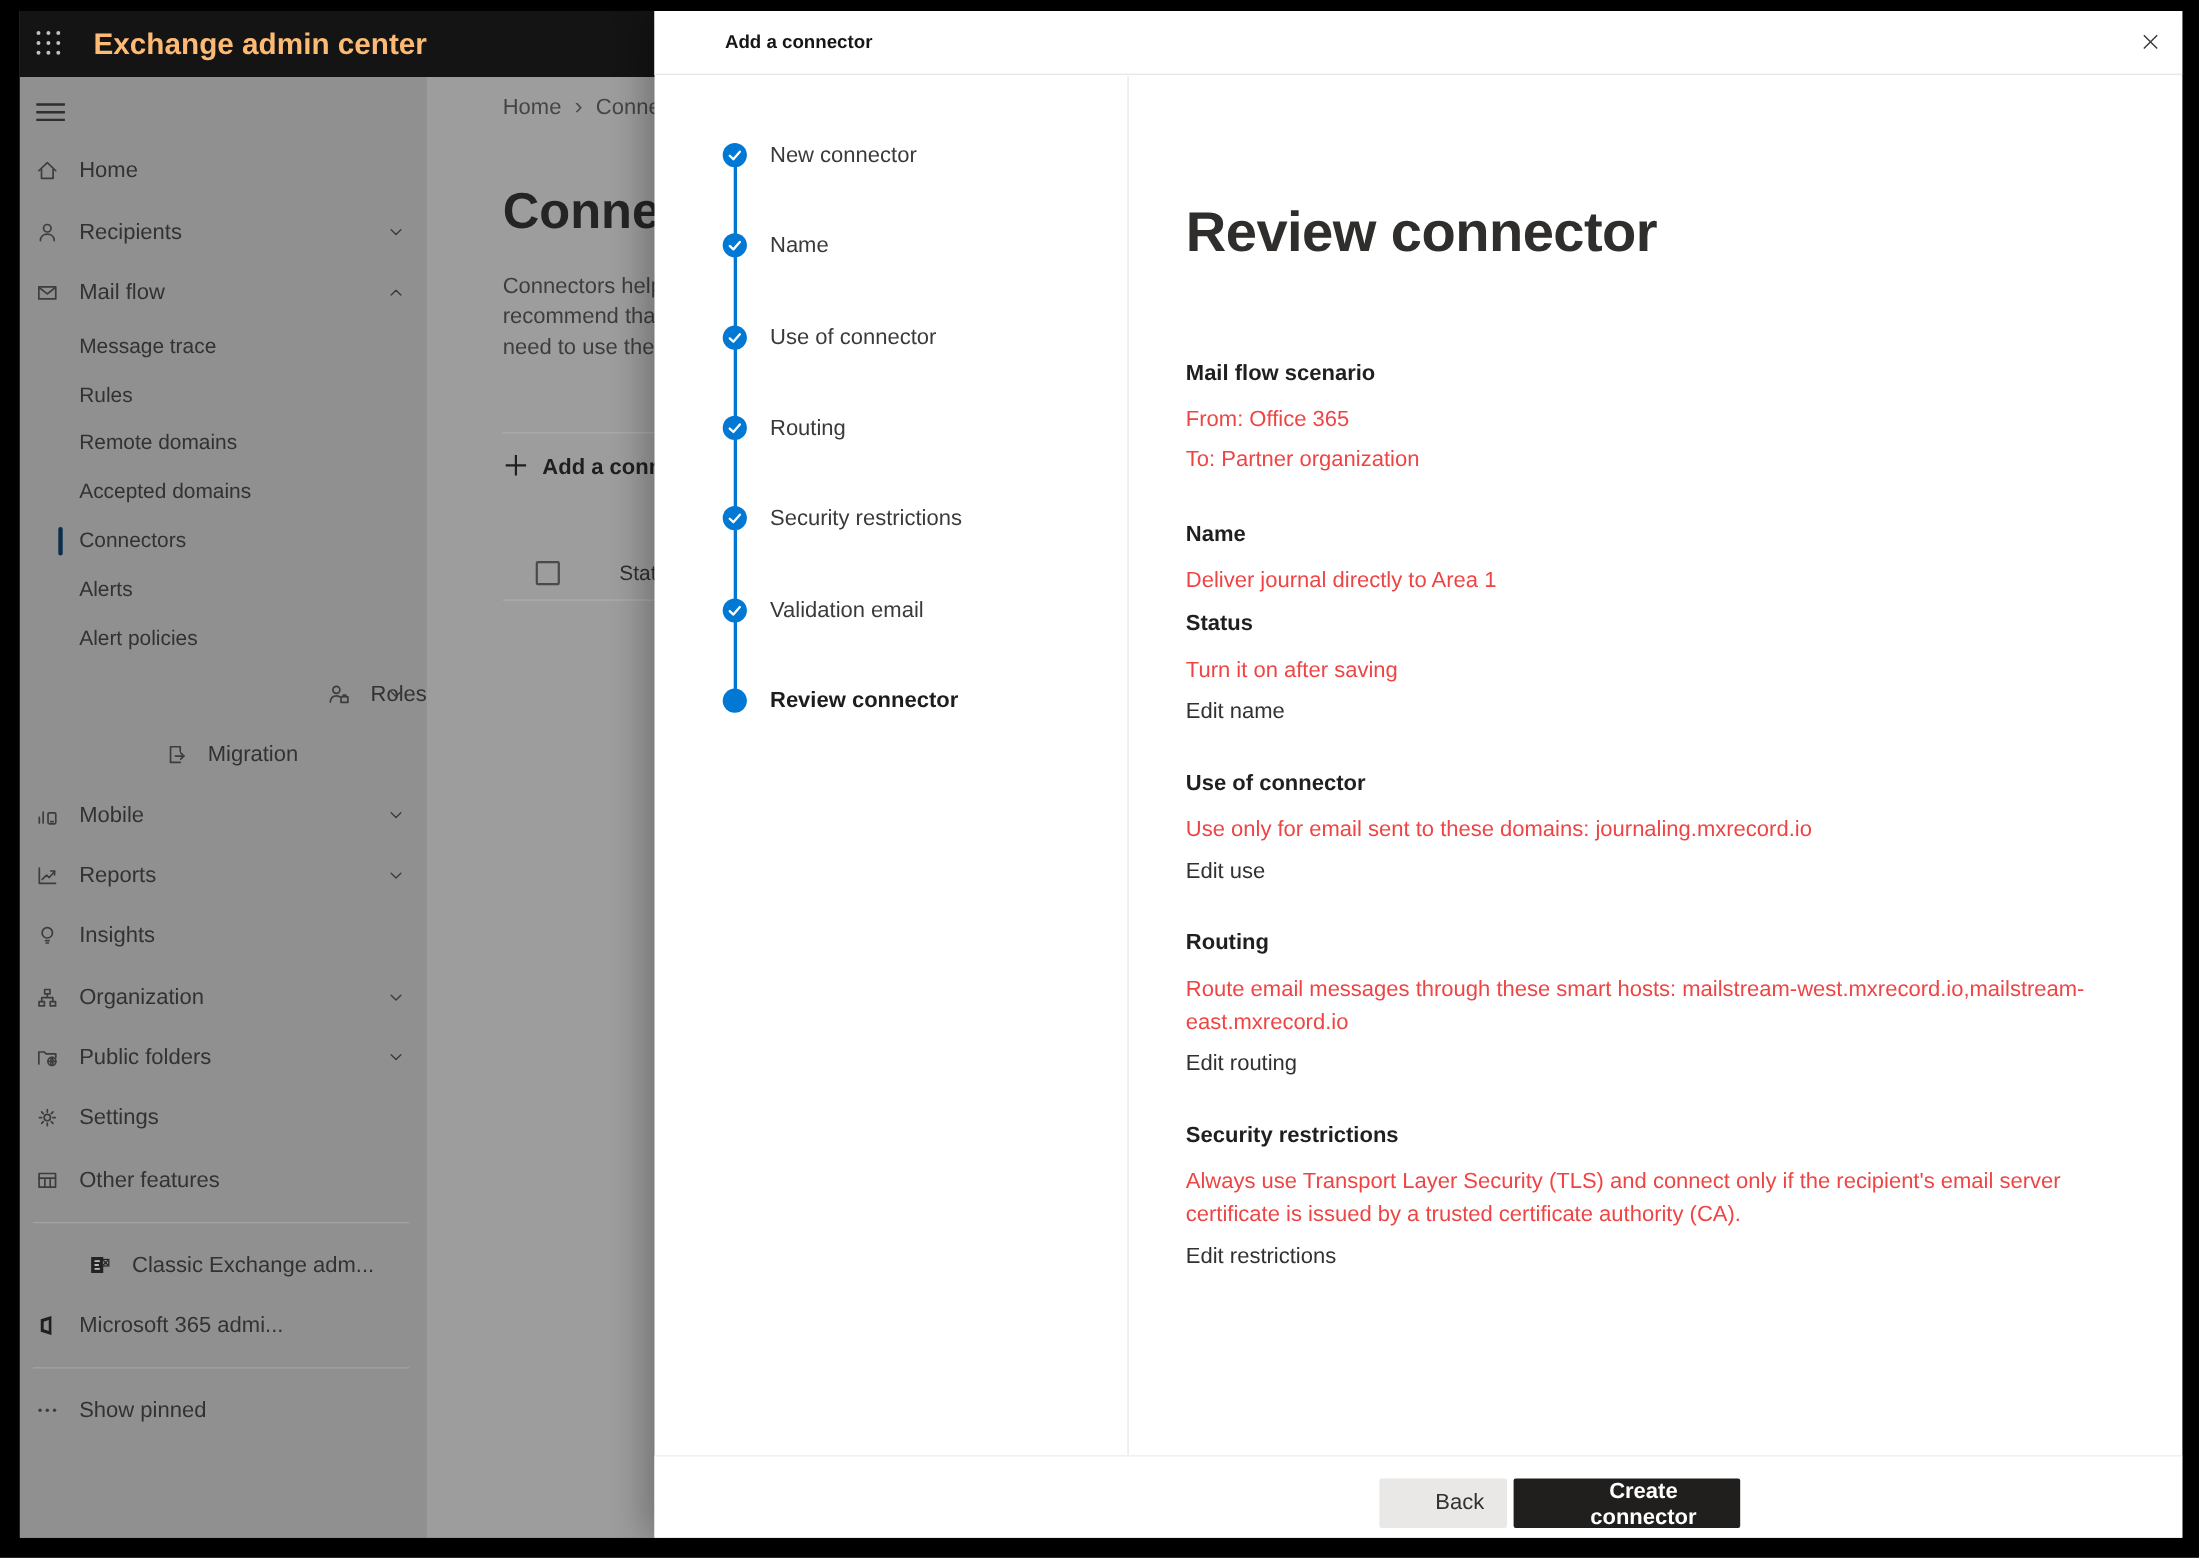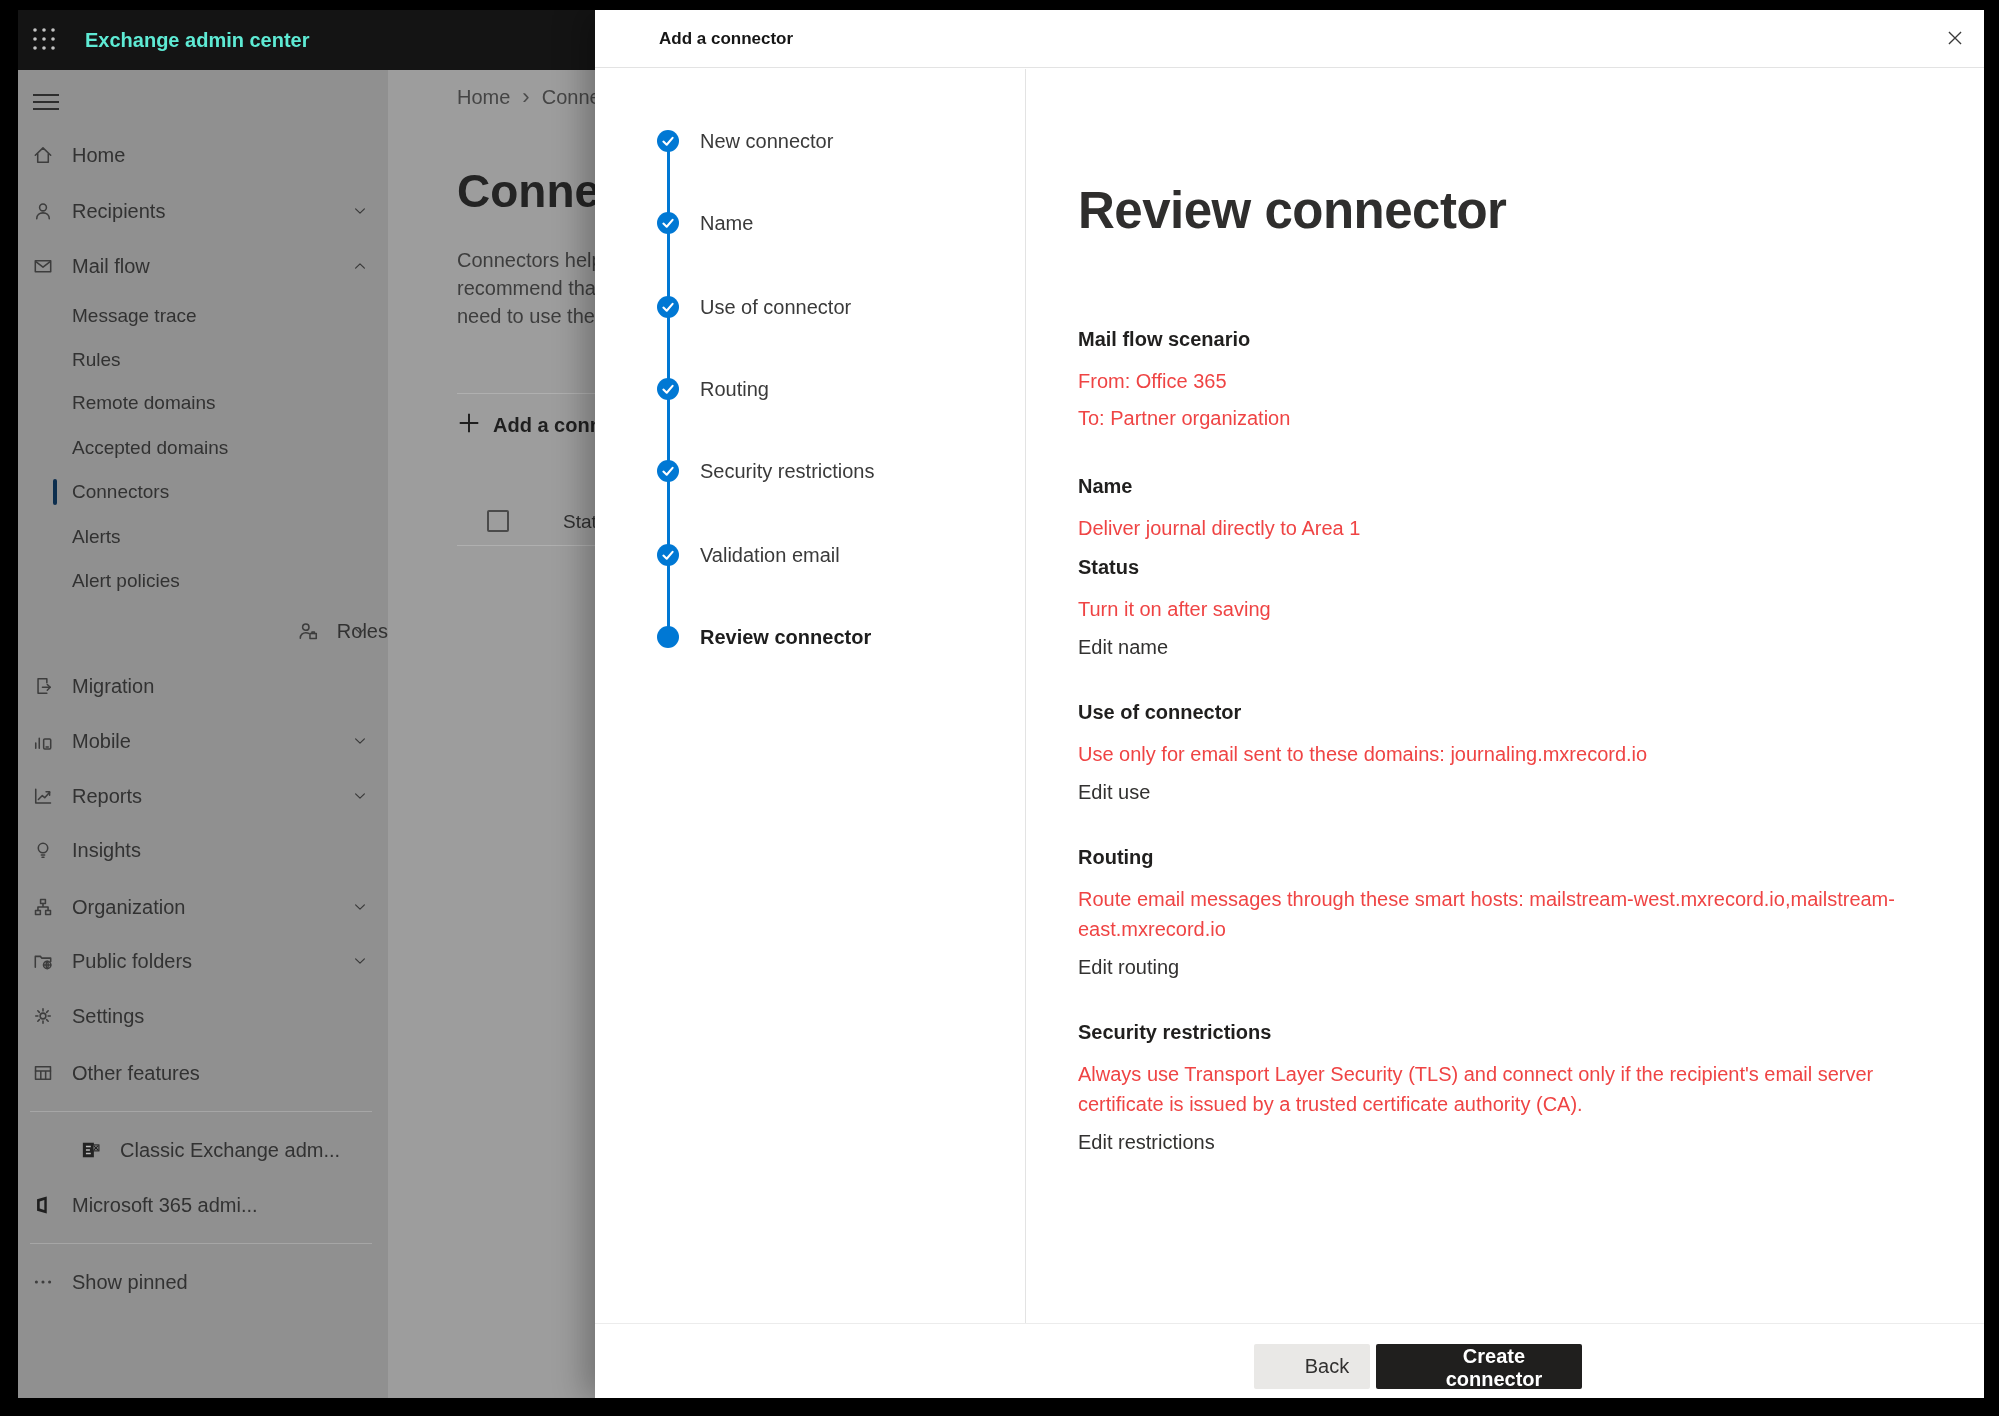--- a/index.html
+++ b/index.html
@@ -3,21 +3,21 @@
 <meta charset="utf-8">
 <style>
   html,body{margin:0;padding:0;background:#000;width:1999px;height:1416px;overflow:hidden;
     font-family:"Liberation Sans",sans-serif;-webkit-font-smoothing:antialiased;}
   *{box-sizing:border-box;}
   .screen{position:absolute;left:18px;top:10px;width:1966px;height:1388px;background:#9d9d9d;overflow:hidden;}
 
   
   .topbar{position:absolute;left:0;top:0;right:0;height:60px;background:#141414;}
   .waffle{position:absolute;left:10px;top:15px;width:32px;height:32px;display:flex;align-items:center;justify-content:center;cursor:pointer;}
-  .app-title{position:absolute;left:67px;top:0;height:60px;line-height:60px;font-size:20px;font-weight:600;color:#5eead4;white-space:nowrap;}
+  .app-title{position:absolute;left:67px;top:0;height:60px;line-height:60px;font-size:27px;font-weight:600;color:#fdba74;white-space:nowrap;}
 
   
   .sidebar{position:absolute;left:0;top:60px;width:370px;bottom:0;background:#909090;}
   .hamburger{position:absolute;left:13px;top:20px;width:30px;height:24px;cursor:pointer;}
   .side-item{position:absolute;left:0;right:0;height:44px;display:flex;align-items:center;cursor:pointer;color:#323232;}
   .side-item .ic{width:26px;height:26px;margin-left:12px;display:flex;align-items:center;justify-content:center;flex:none;}
   .side-item .lbl{margin-left:16px;font-size:20px;white-space:nowrap;}
   .side-item.sub .lbl{margin-left:54px;font-size:19px;}
   .side-item .chev{position:absolute;right:20px;top:14px;width:16px;height:16px;}
   .side-item.selected::before{content:"";position:absolute;left:35px;top:9px;width:4px;height:26px;background:#0c2e4e;border-radius:2px;}
@@ -170,21 +170,21 @@
               <path d="M3 16.5c0-3.2 2.3-5 5-5 1 0 1.9.2 2.7.7"></path>
               <rect x="11.8" y="12.2" width="5.7" height="4.6"></rect>
               <path d="M13.6 12.2v-1.3h2.2v1.3"></path>
             </svg>
           </span>
           <span class="lbl">Roles</span>
           <span class="chev"><svg viewBox="0 0 20 20" width="16" height="16">
               <path d="M4.5 7.3 L10 12.7 L15.5 7.3" stroke="#3a3a3a" stroke-width="1.5" fill="none" stroke-linecap="round" stroke-linejoin="round"></path>
             </svg></span>
         </div>
-        <div class="side-item top" style="top: 594px;">
+        <div class="side-item top" style="top: 594px; justify-content: center;">
           <span class="ic">
             <svg viewBox="0 0 20 20" width="22" height="22" fill="none" stroke="#3d3d3d" stroke-width="1.4" stroke-linecap="round" stroke-linejoin="round">
               <path d="M13.5 16.5 H5.5 V3.5 h8 v3.6"></path>
               <path d="M9.5 11.2 h7"></path>
               <path d="M13.9 8.6 l2.6 2.6 -2.6 2.6"></path>
             </svg>
           </span>
           <span class="lbl">Migration</span>
         </div>
         <div class="side-item top" style="top: 649px;">

